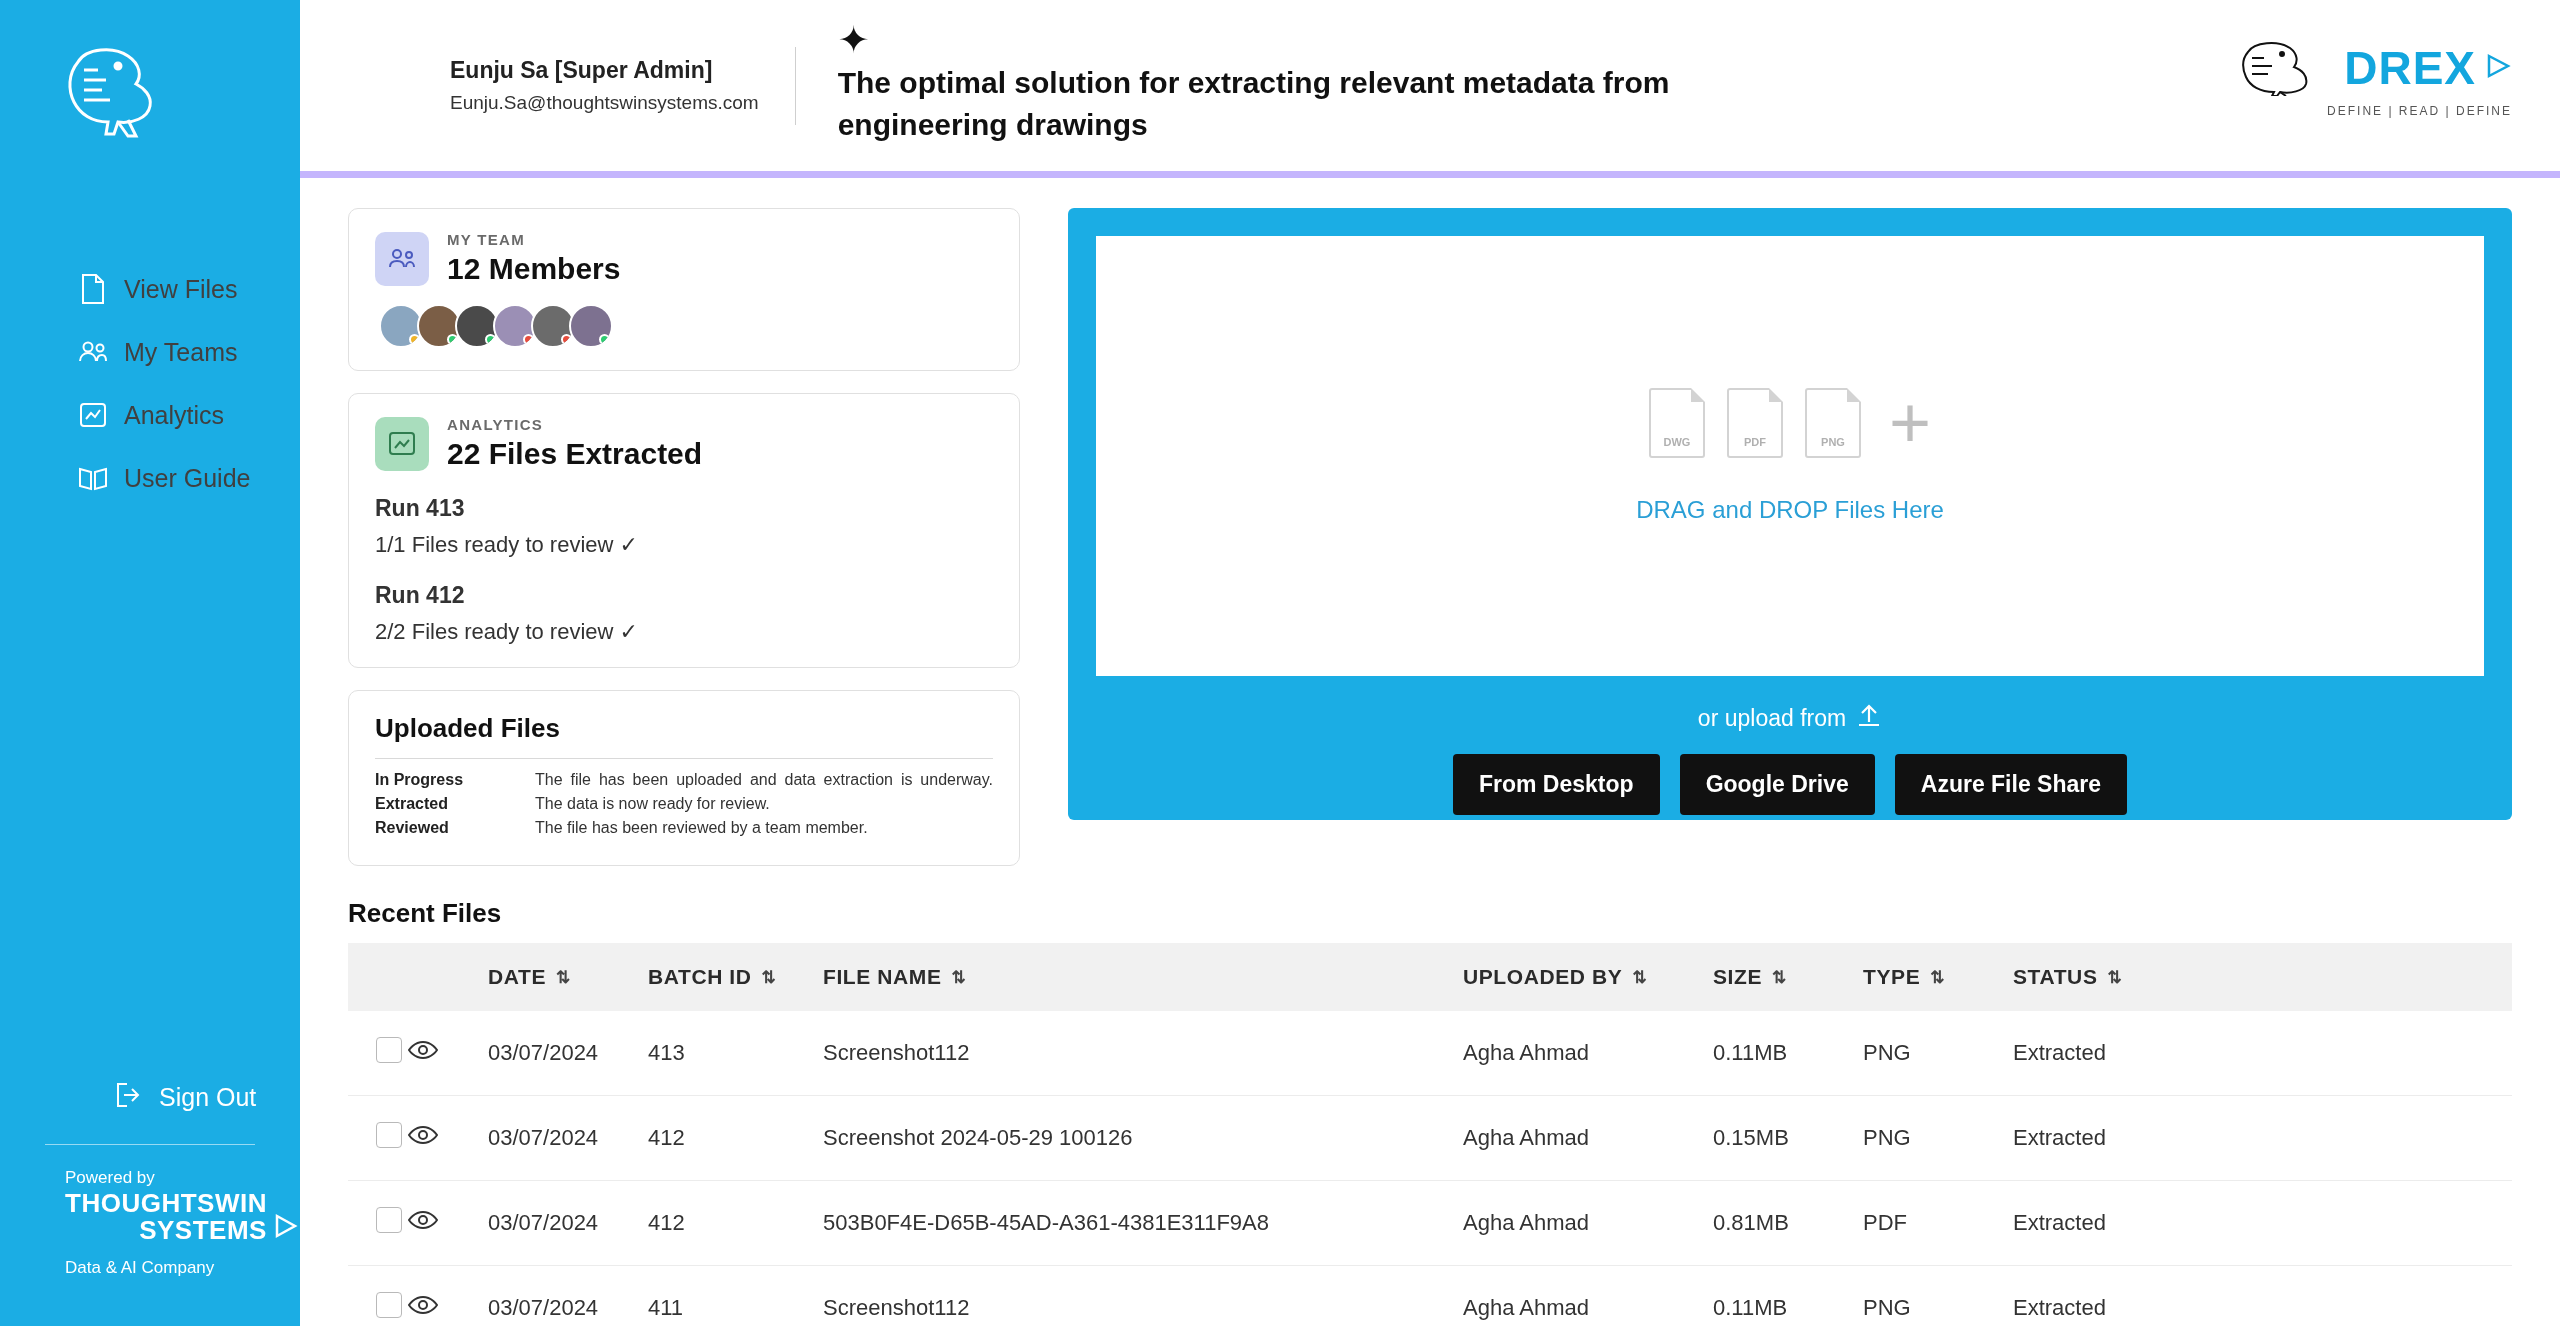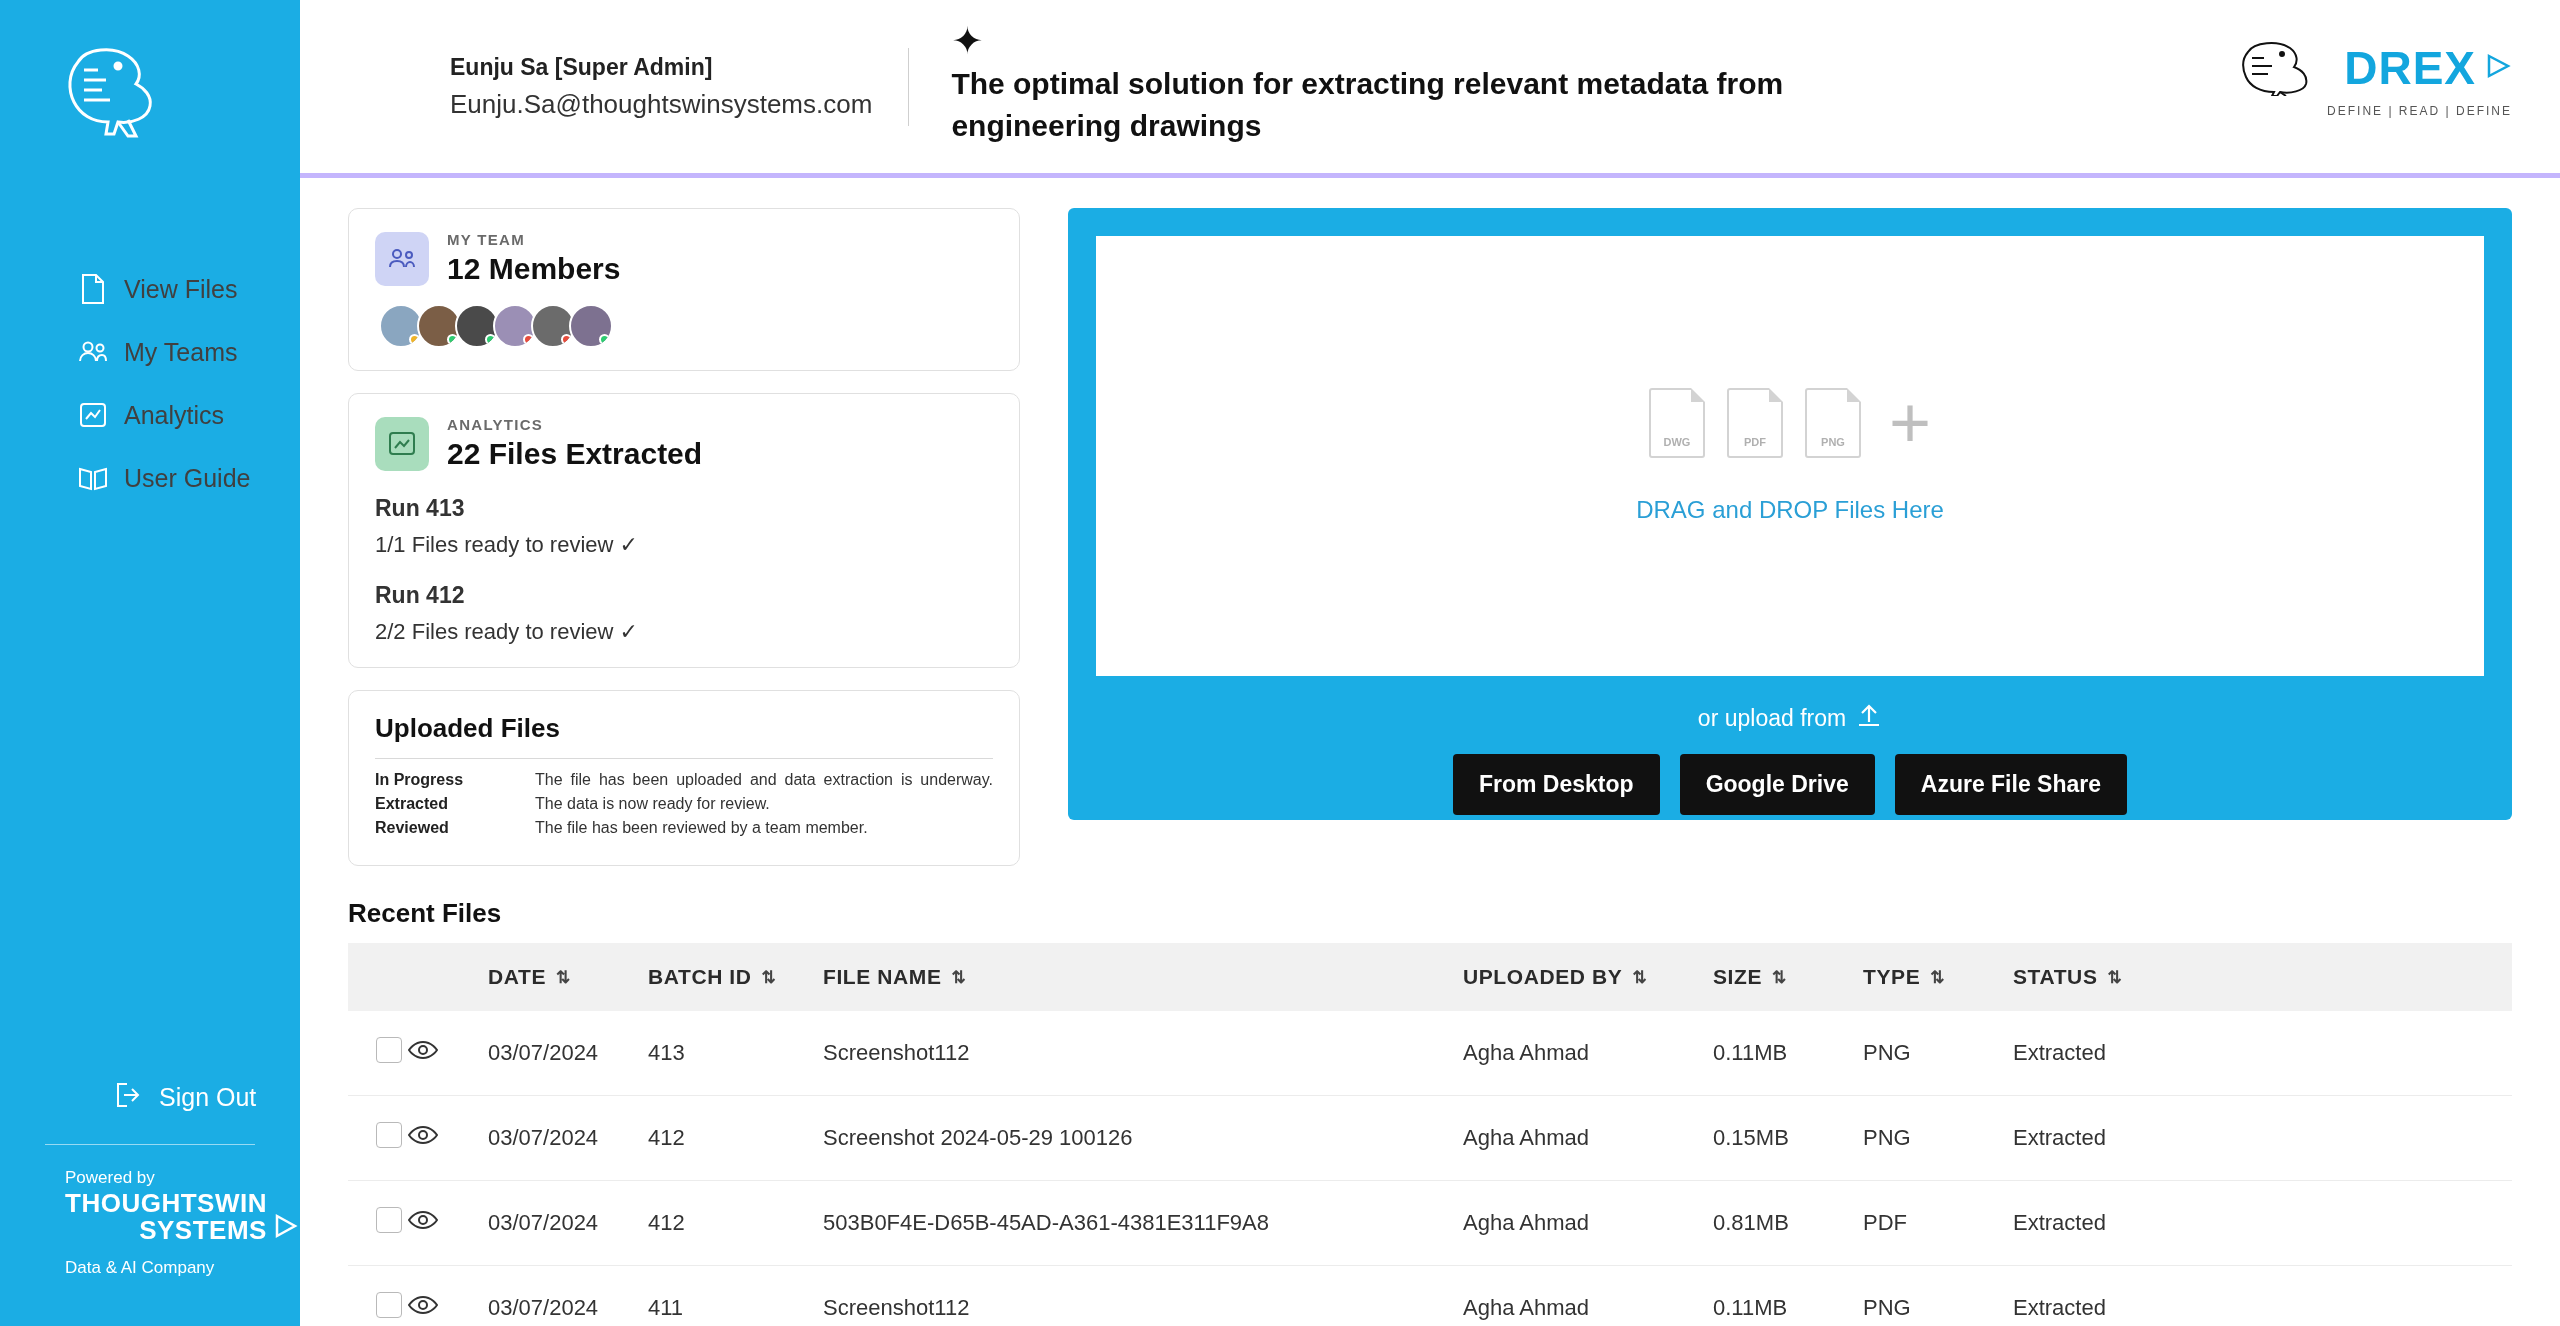--- a/index.html
+++ b/index.html
@@ -49,25 +49,25 @@
     display: flex; align-items: flex-end; gap: 6px;
   }
   .tw-sub { font-size: 17px; margin-top: 12px; }
 
   
   .main { flex: 1; height: 1326px; position: relative; background: #fff; }
 
   
   .header {
     height: 178px; display: flex; align-items: center;
-    border-bottom: 5px solid #c4b5fd; padding-left: 150px;
+    border-bottom: 7px solid #c4b5fd; padding-left: 150px;
   }
   .user-block { padding-right: 36px; }
   .user-name { font-size: 23px; font-weight: bold; color: #222; }
-  .user-mail { font-size: 26px; color: #333; margin-top: 8px; }
+  .user-mail { font-size: 19px; color: #333; margin-top: 8px; }
   .vsep { width: 1px; height: 78px; background: #cfcfcf; }
   .tagline-wrap { display: flex; flex-direction: column; padding-left: 42px; }
   .sparkle { font-size: 38px; color: #111; line-height: .8; margin-bottom: 6px; }
   .tagline { font-size: 30px; font-weight: bold; color: #111; line-height: 1.4; max-width: 900px; }
   .brand {
     position: absolute; right: 48px; top: 36px;
     display: flex; flex-direction: column; align-items: flex-end;
   }
   .brand-row { display: flex; align-items: center; gap: 8px; }
   .brand-word {

